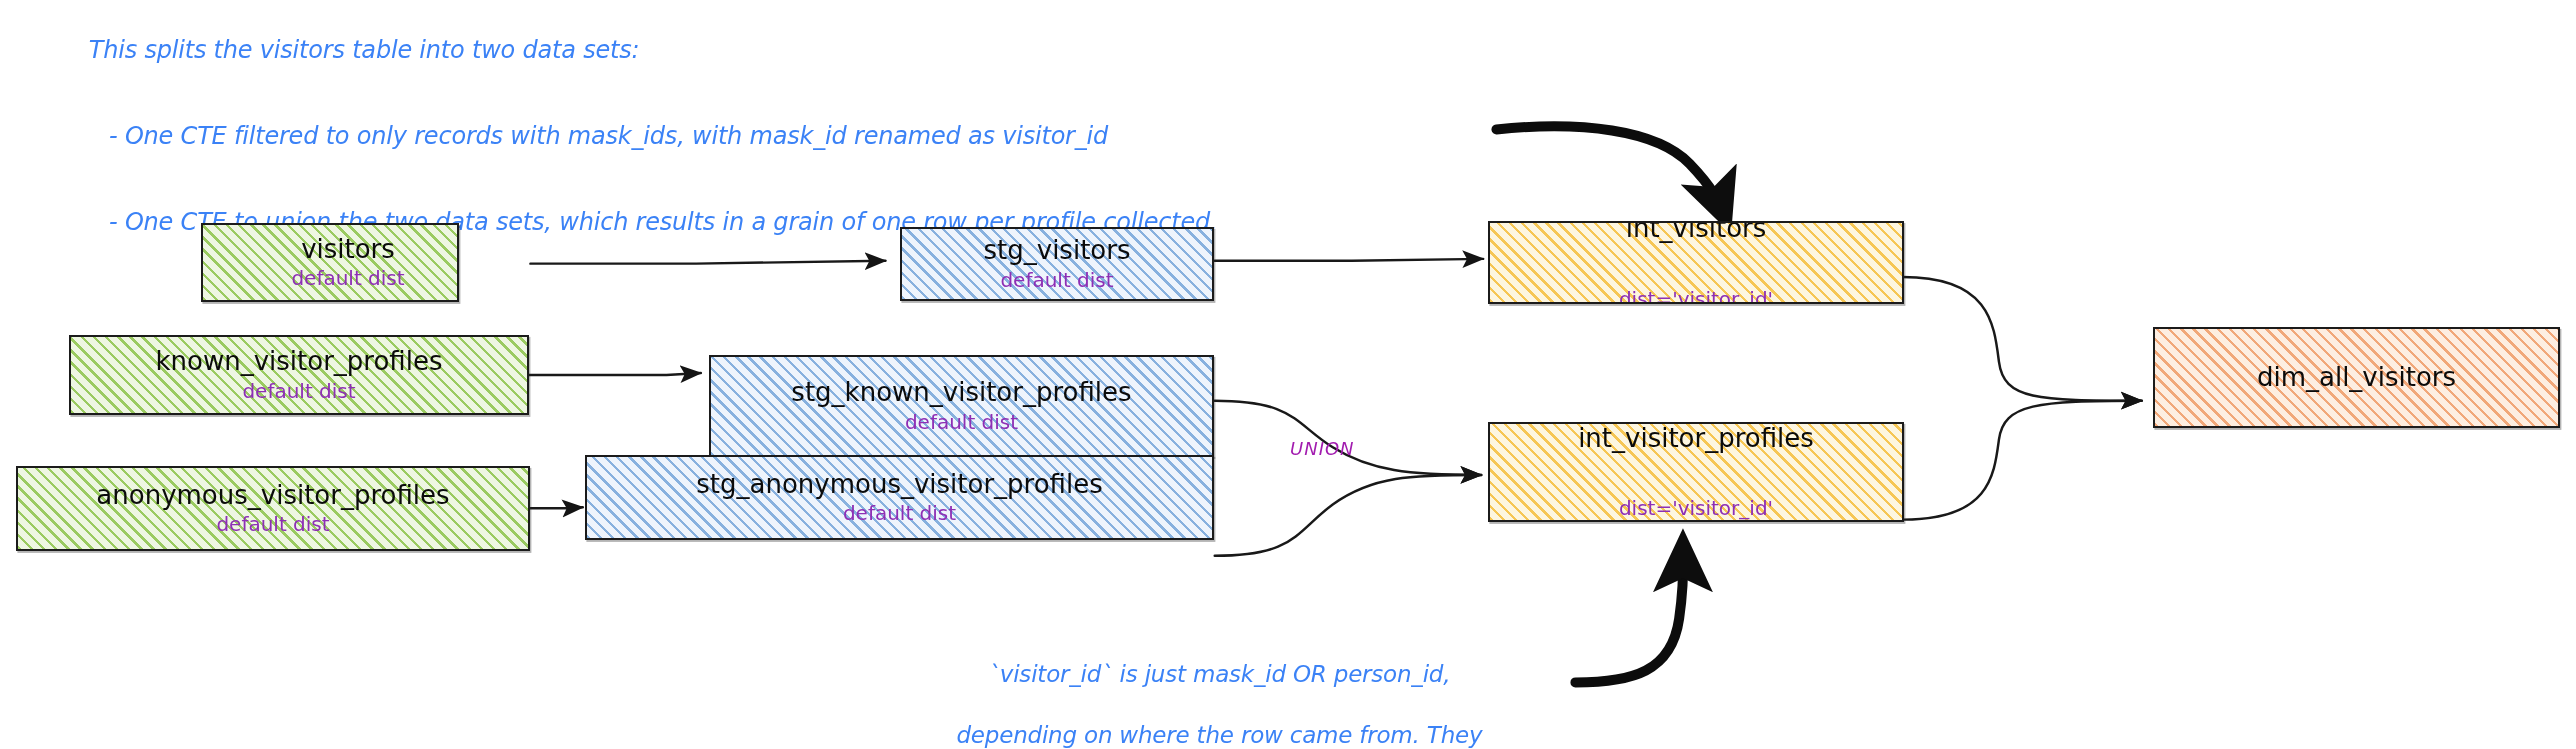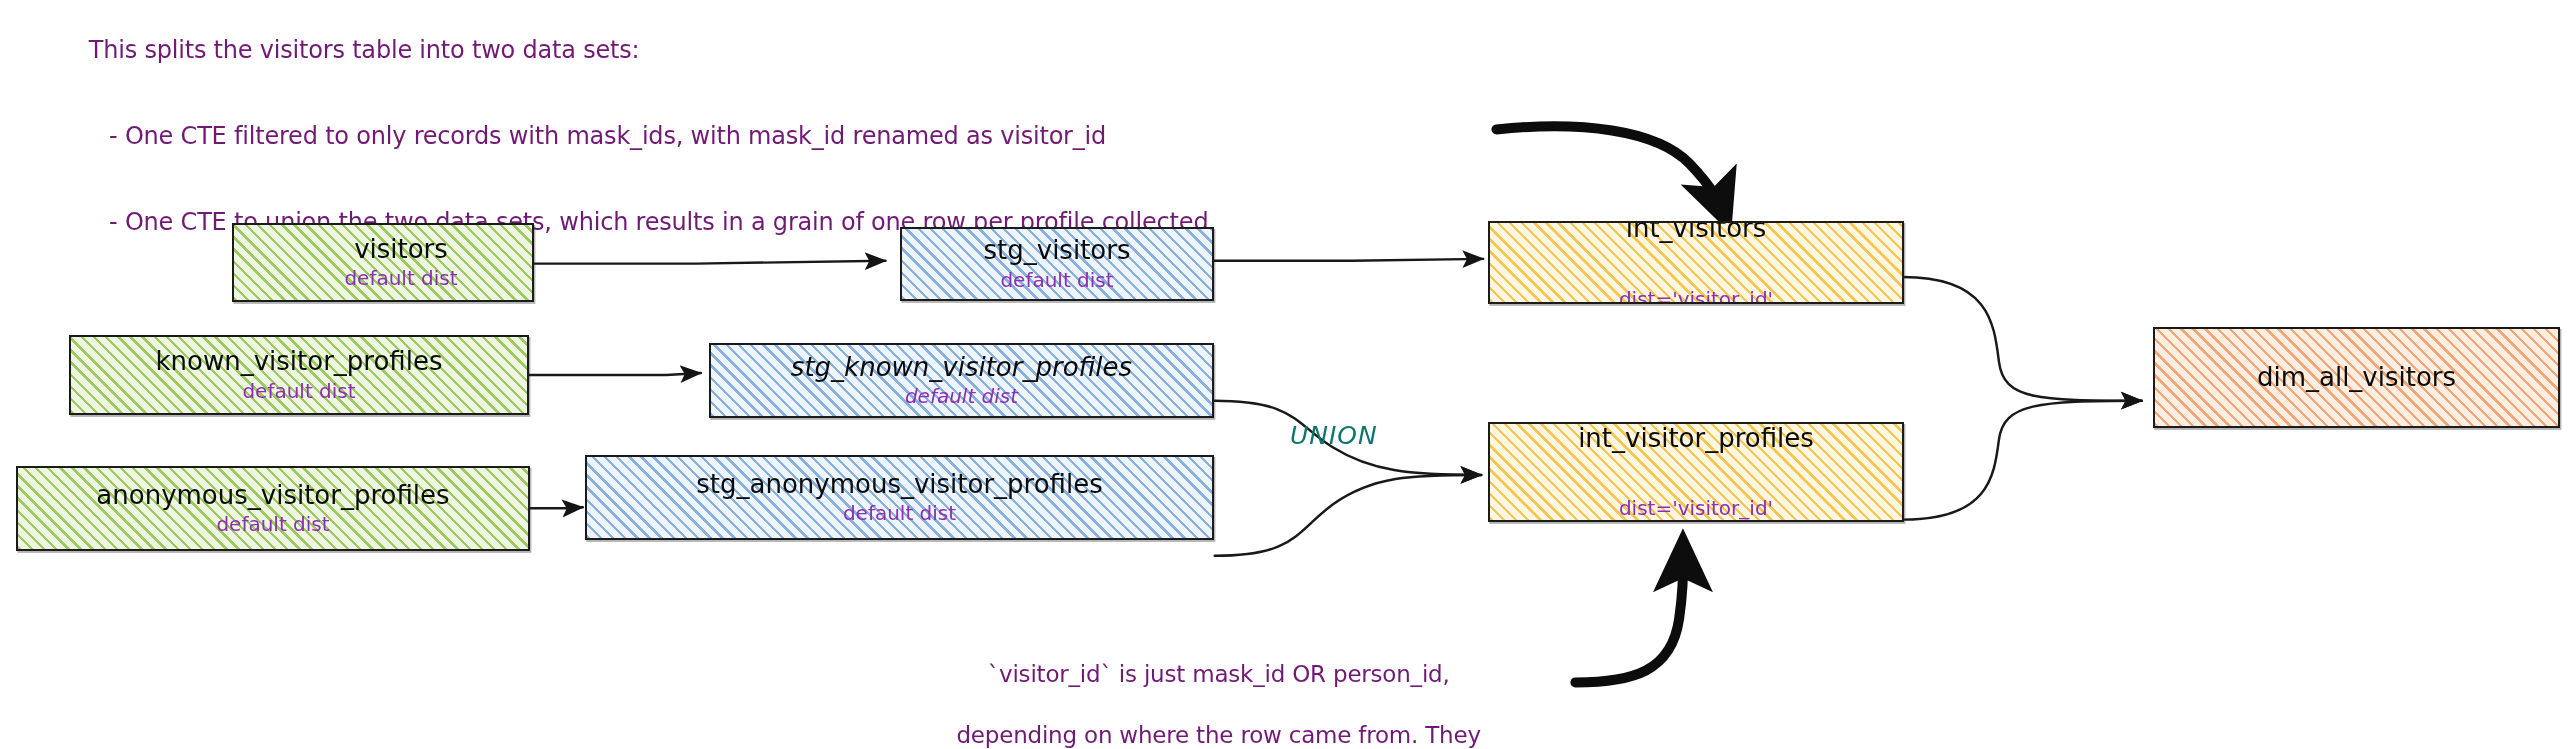--- a/index.html
+++ b/index.html
@@ -6,25 +6,26 @@
   body{
     width:2576px;height:749px;position:relative;overflow:hidden;
     font-family:"DejaVu Sans", sans-serif;
     -webkit-font-smoothing:antialiased;
   }
   .stage{position:absolute;left:0;top:0;width:2576px;height:749px;}
 
   
   .note{
     position:absolute;
-    color:#701a75;
+    color:#3b82f6;
     font-family:"DejaVu Sans", sans-serif;
     font-weight:400;
     white-space:pre;
     letter-spacing:-0.2px;
+    font-style:italic;
   }
   #note-intro{left:59px;top:7.6px;font-size:24px;line-height:28.6px;}
   #note-intro .li{display:block;padding-left:50px;}
   #note-bottom{left:928px;top:628px;font-size:23px;line-height:30.5px;text-align:center;}
 
   
   .node{
     position:absolute;
     box-sizing:border-box;
     border:2.4px solid #1b1b1b;
@@ -76,24 +77,24 @@
         rgba(238,150,95,.8) 0px, rgba(238,150,95,.8) 2.4px,
         rgba(238,150,95,0) 2.4px, rgba(238,150,95,0) 8.6px);
     text-align:right;
   }
 
   
   #edges{position:absolute;left:0;top:0;width:2576px;height:749px;pointer-events:none;}
 
   .union-label{
     position:absolute;
-    left:1290px;top:421px;
-    font-size:25px;
+    left:1290px;top:438px;
+    font-size:18px;
     font-style:italic;
-    color:#0f766e;
+    color:#a21caf;
     letter-spacing:1px;
   }
 </style>
 </head>
 <body>
 
 <div class="stage">
 
   <svg id="edges" viewBox="0 0 2706 787" xmlns="http://www.w3.org/2000/svg">
     <defs>
@@ -137,41 +138,41 @@
   </div>
 
   <div class="note" id="note-bottom">
     <span>`visitor_id` is just mask_id OR person_id,</span><br>
     <span>depending on where the row came from. They</span><br>
     
   </div>
 
   <div class="union-label">UNION</div>
 
-  <div class="node green" style="left:232px;top:223px;width:302px;height:79px;padding-left:36px;">
+  <div class="node green" style="left:201px;top:223px;width:258px;height:79px;padding-left:36px;">
     <div class="title">visitors</div>
     <div class="sub">default dist</div>
   </div>
 
   <div class="node green" style="left:69px;top:335px;width:460px;height:80px;">
     <div class="title">known_visitor_profiles</div>
     <div class="sub">default dist</div>
   </div>
 
   <div class="node green" style="left:16px;top:466px;width:514px;height:85px;">
     <div class="title">anonymous_visitor_profiles</div>
     <div class="sub">default dist</div>
   </div>
 
   <div class="node blue" style="left:900px;top:227px;width:314px;height:74px;">
     <div class="title">stg_visitors</div>
     <div class="sub">default dist</div>
   </div>
 
-  <div class="node blue" style="left:709px;top:343px;width:505px;height:75px;font-style:italic;">
+  <div class="node blue" style="left:709px;top:355px;width:505px;height:102px;">
     <div class="title">stg_known_visitor_profiles</div>
     <div class="sub">default dist</div>
   </div>
 
   <div class="node blue" style="left:585px;top:455px;width:629px;height:85px;">
     <div class="title">stg_anonymous_visitor_profiles</div>
     <div class="sub">default dist</div>
   </div>
 
   <div class="node yellow" style="left:1488px;top:221px;width:416px;height:83px;">

